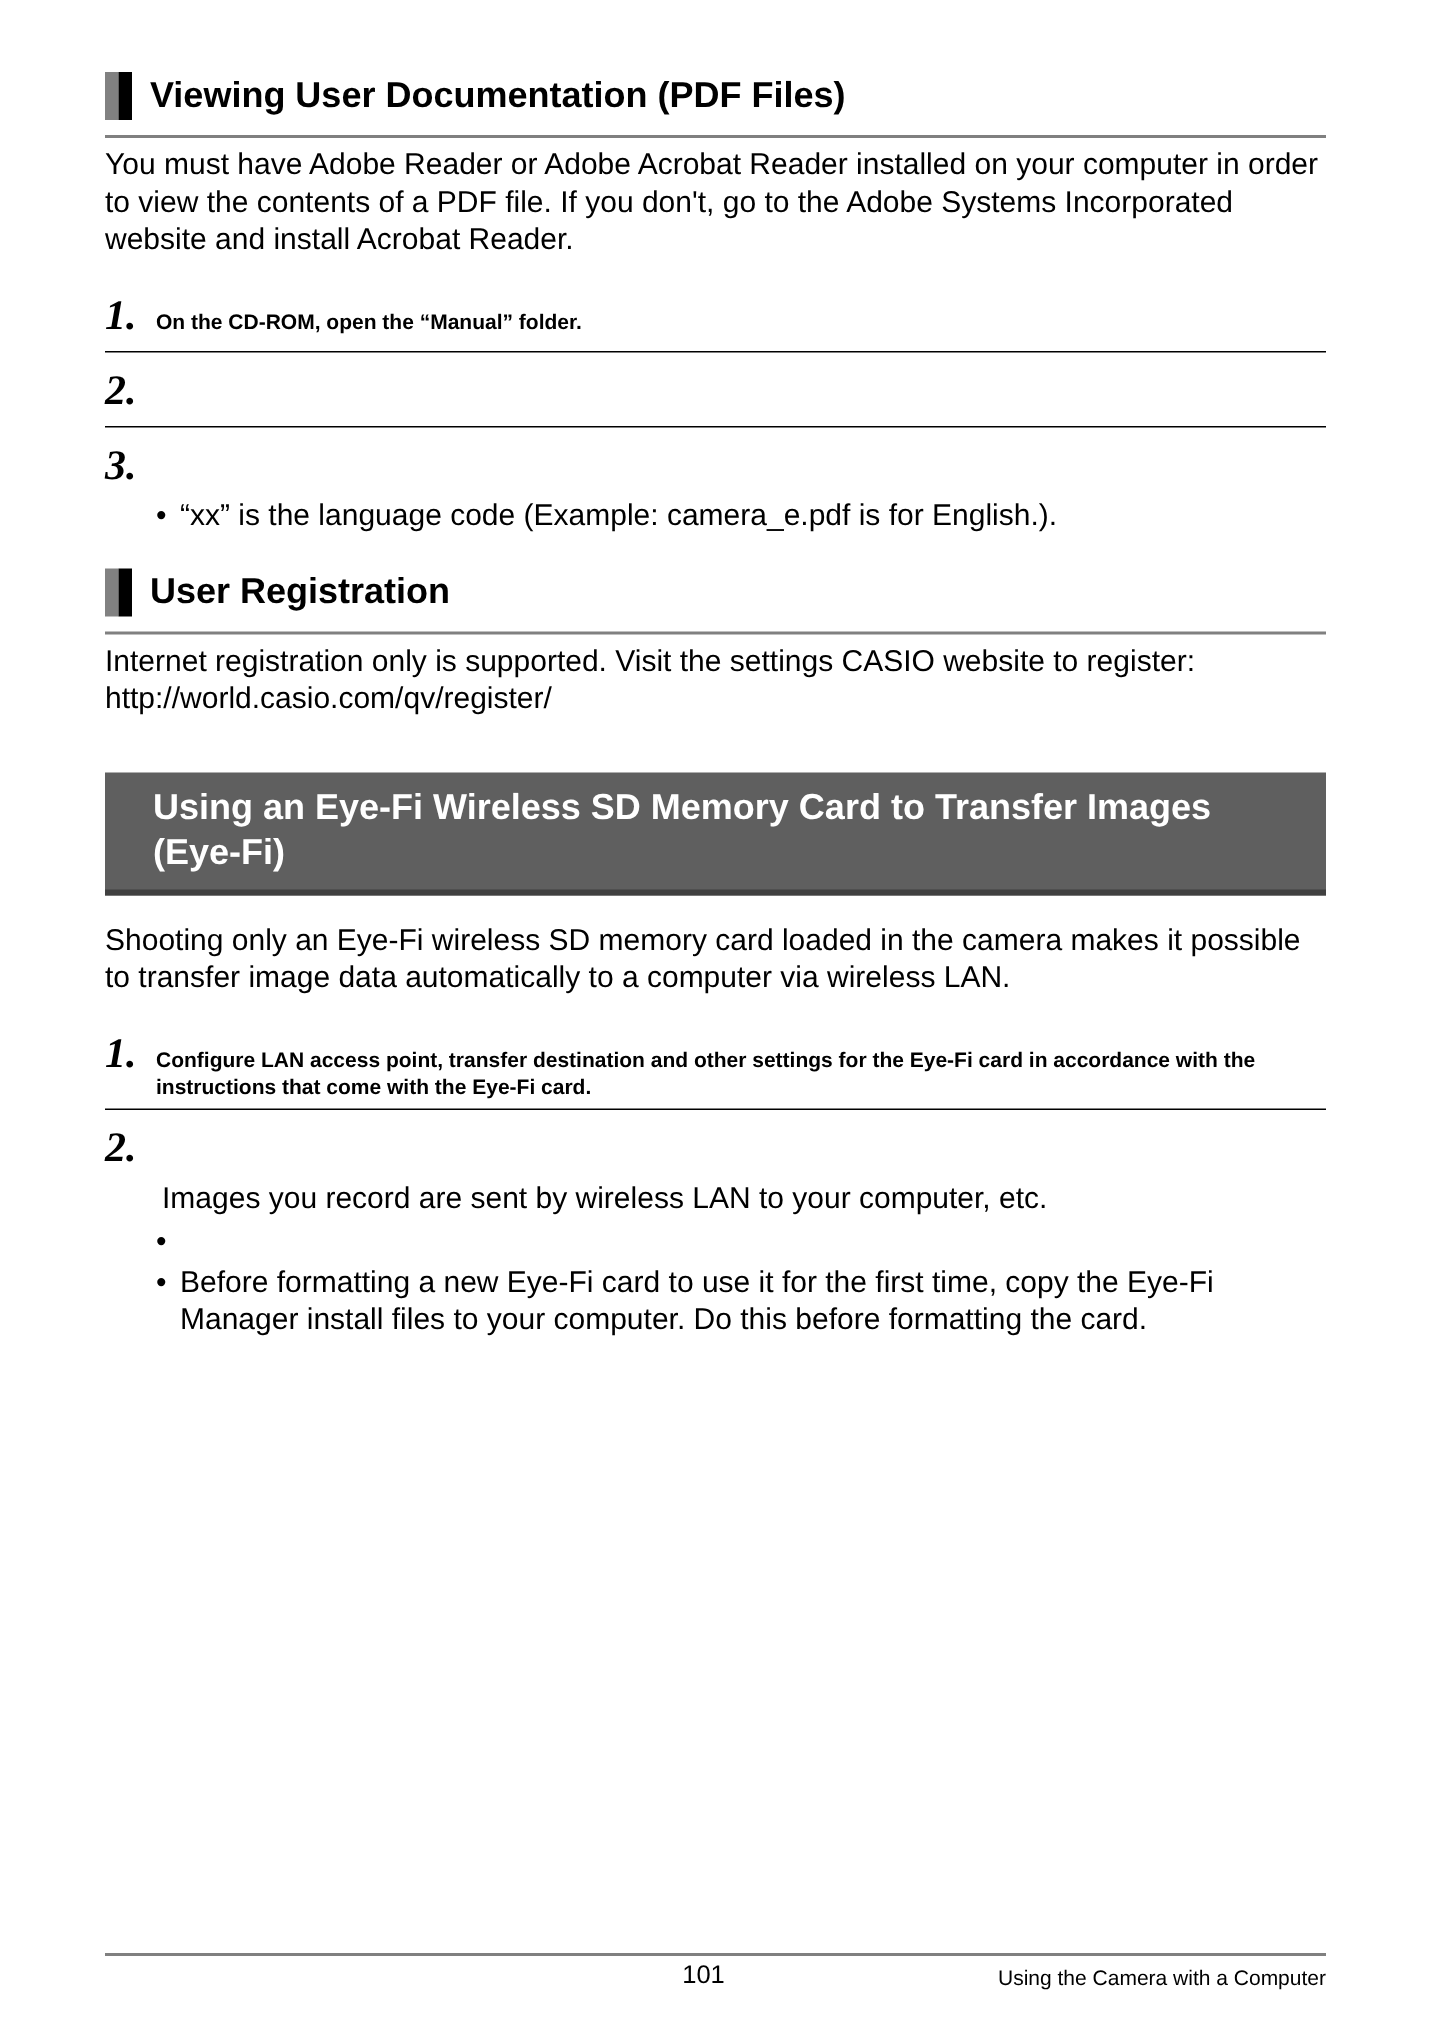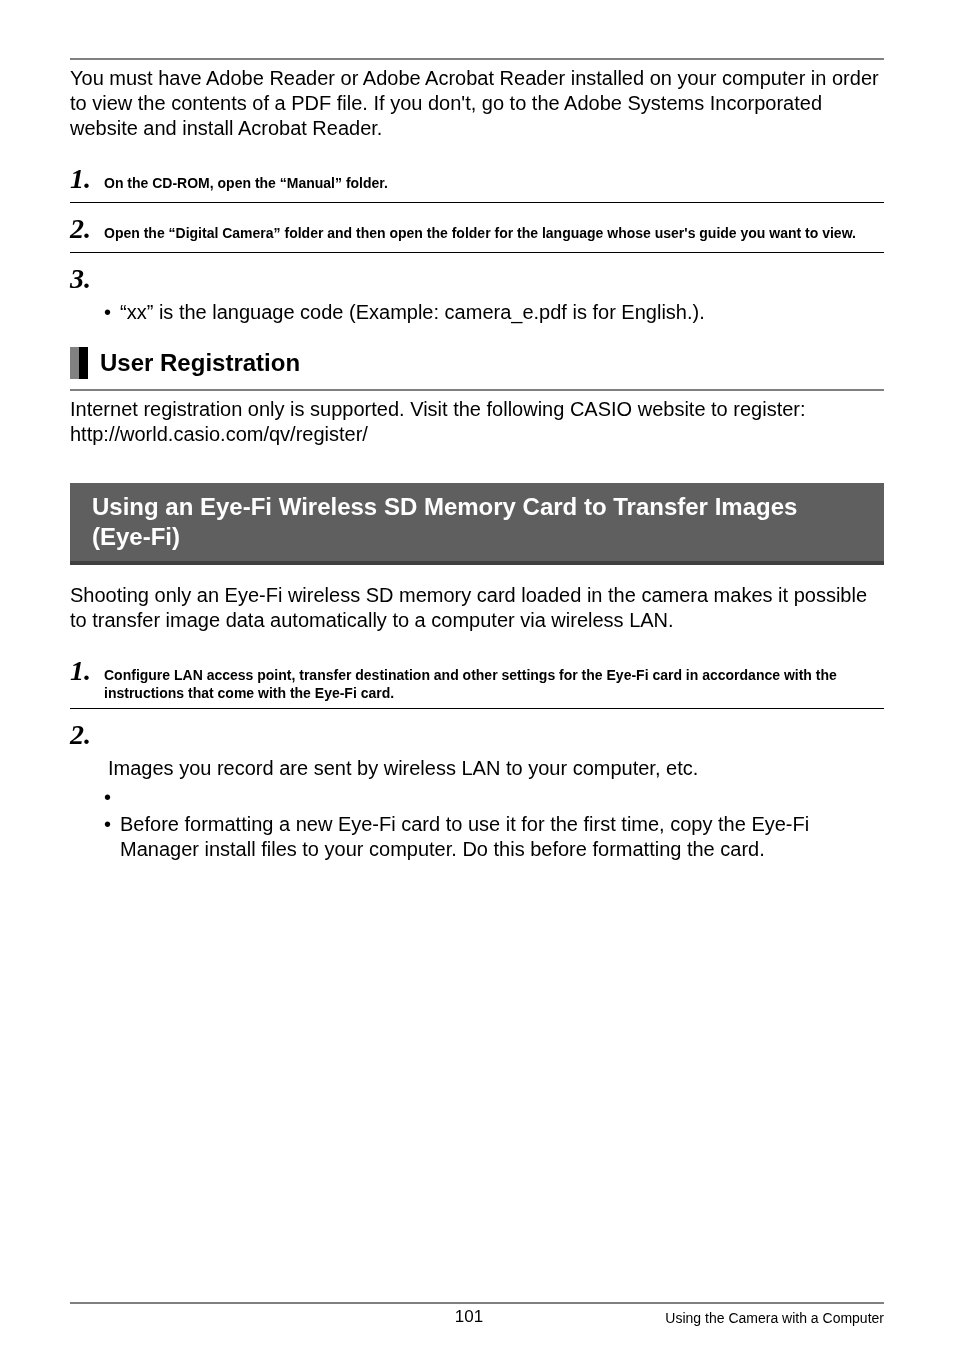--- a/index.html
+++ b/index.html
@@ -70,21 +70,21 @@
     margin-bottom: 2px;
   }
   .bullet .dot {
     min-width: 16px;
   }
   .major-heading {
     background: #5f5f5f;
     color: #ffffff;
     font-weight: bold;
     font-size: 24px;
-    padding: 9px 22px;
+    padding: 9px 32px;
     border-bottom: 4px solid #404040;
     margin-bottom: 18px;
     line-height: 1.25;
   }
   .footer {
     position: absolute;
     bottom: 30px;
     left: 70px;
     right: 70px;
     border-top: 2px solid #808080;
@@ -108,37 +108,37 @@
     margin-left: 38px;
     margin-bottom: 4px;
   }
 </style>
 </head>
 <body>
 
 <div class="sub-heading">
   <div class="bar-outer"></div>
   <div class="bar-inner"></div>
+  <div class="label">Viewing User Documentation (PDF Files)</div>
 </div>
 <div class="underline-after"></div>
 
 <div class="para">You must have Adobe Reader or Adobe Acrobat Reader installed on your computer in order to view the contents of a PDF file. If you don't, go to the Adobe Systems Incorporated website and install Acrobat Reader.</div>
 
 <div class="step-block">
   <div class="step">
     <div class="num">1.</div>
     <div class="txt">On the CD-ROM, open the “Manual” folder.</div>
   </div>
 </div>
 <hr class="hr">
 
 <div class="step-block">
   <div class="step">
     <div class="num">2.</div>
-    <div class="txt">Open the “Digital Camera” folder and then open the folder for the language whose user's guide you want to view.</div>
   </div>
 </div>
 <hr class="hr">
 
 <div class="step-block">
   <div class="step">
     <div class="num">3.</div>
   </div>
   <div class="bullet">
     <div class="dot">•</div>
@@ -148,21 +148,21 @@
 
 <div class="spacer-16"></div>
 
 <div class="sub-heading">
   <div class="bar-outer"></div>
   <div class="bar-inner"></div>
   <div class="label">User Registration</div>
 </div>
 <div class="underline-after"></div>
 
-<div class="para">Internet registration only is supported. Visit the following CASIO website to register: http://world.casio.com/qv/register/</div>
+<div class="para">Internet registration only is supported. Visit the settings CASIO website to register: http://world.casio.com/qv/register/</div>
 
 <div class="spacer-16"></div>
 
 <div class="major-heading">Using an Eye-Fi Wireless SD Memory Card to Transfer Images (Eye-Fi)</div>
 
 <div class="para">Shooting only an Eye-Fi wireless SD memory card loaded in the camera makes it possible to transfer image data automatically to a computer via wireless LAN.</div>
 
 <div class="step-block">
   <div class="step">
     <div class="num">1.</div>

